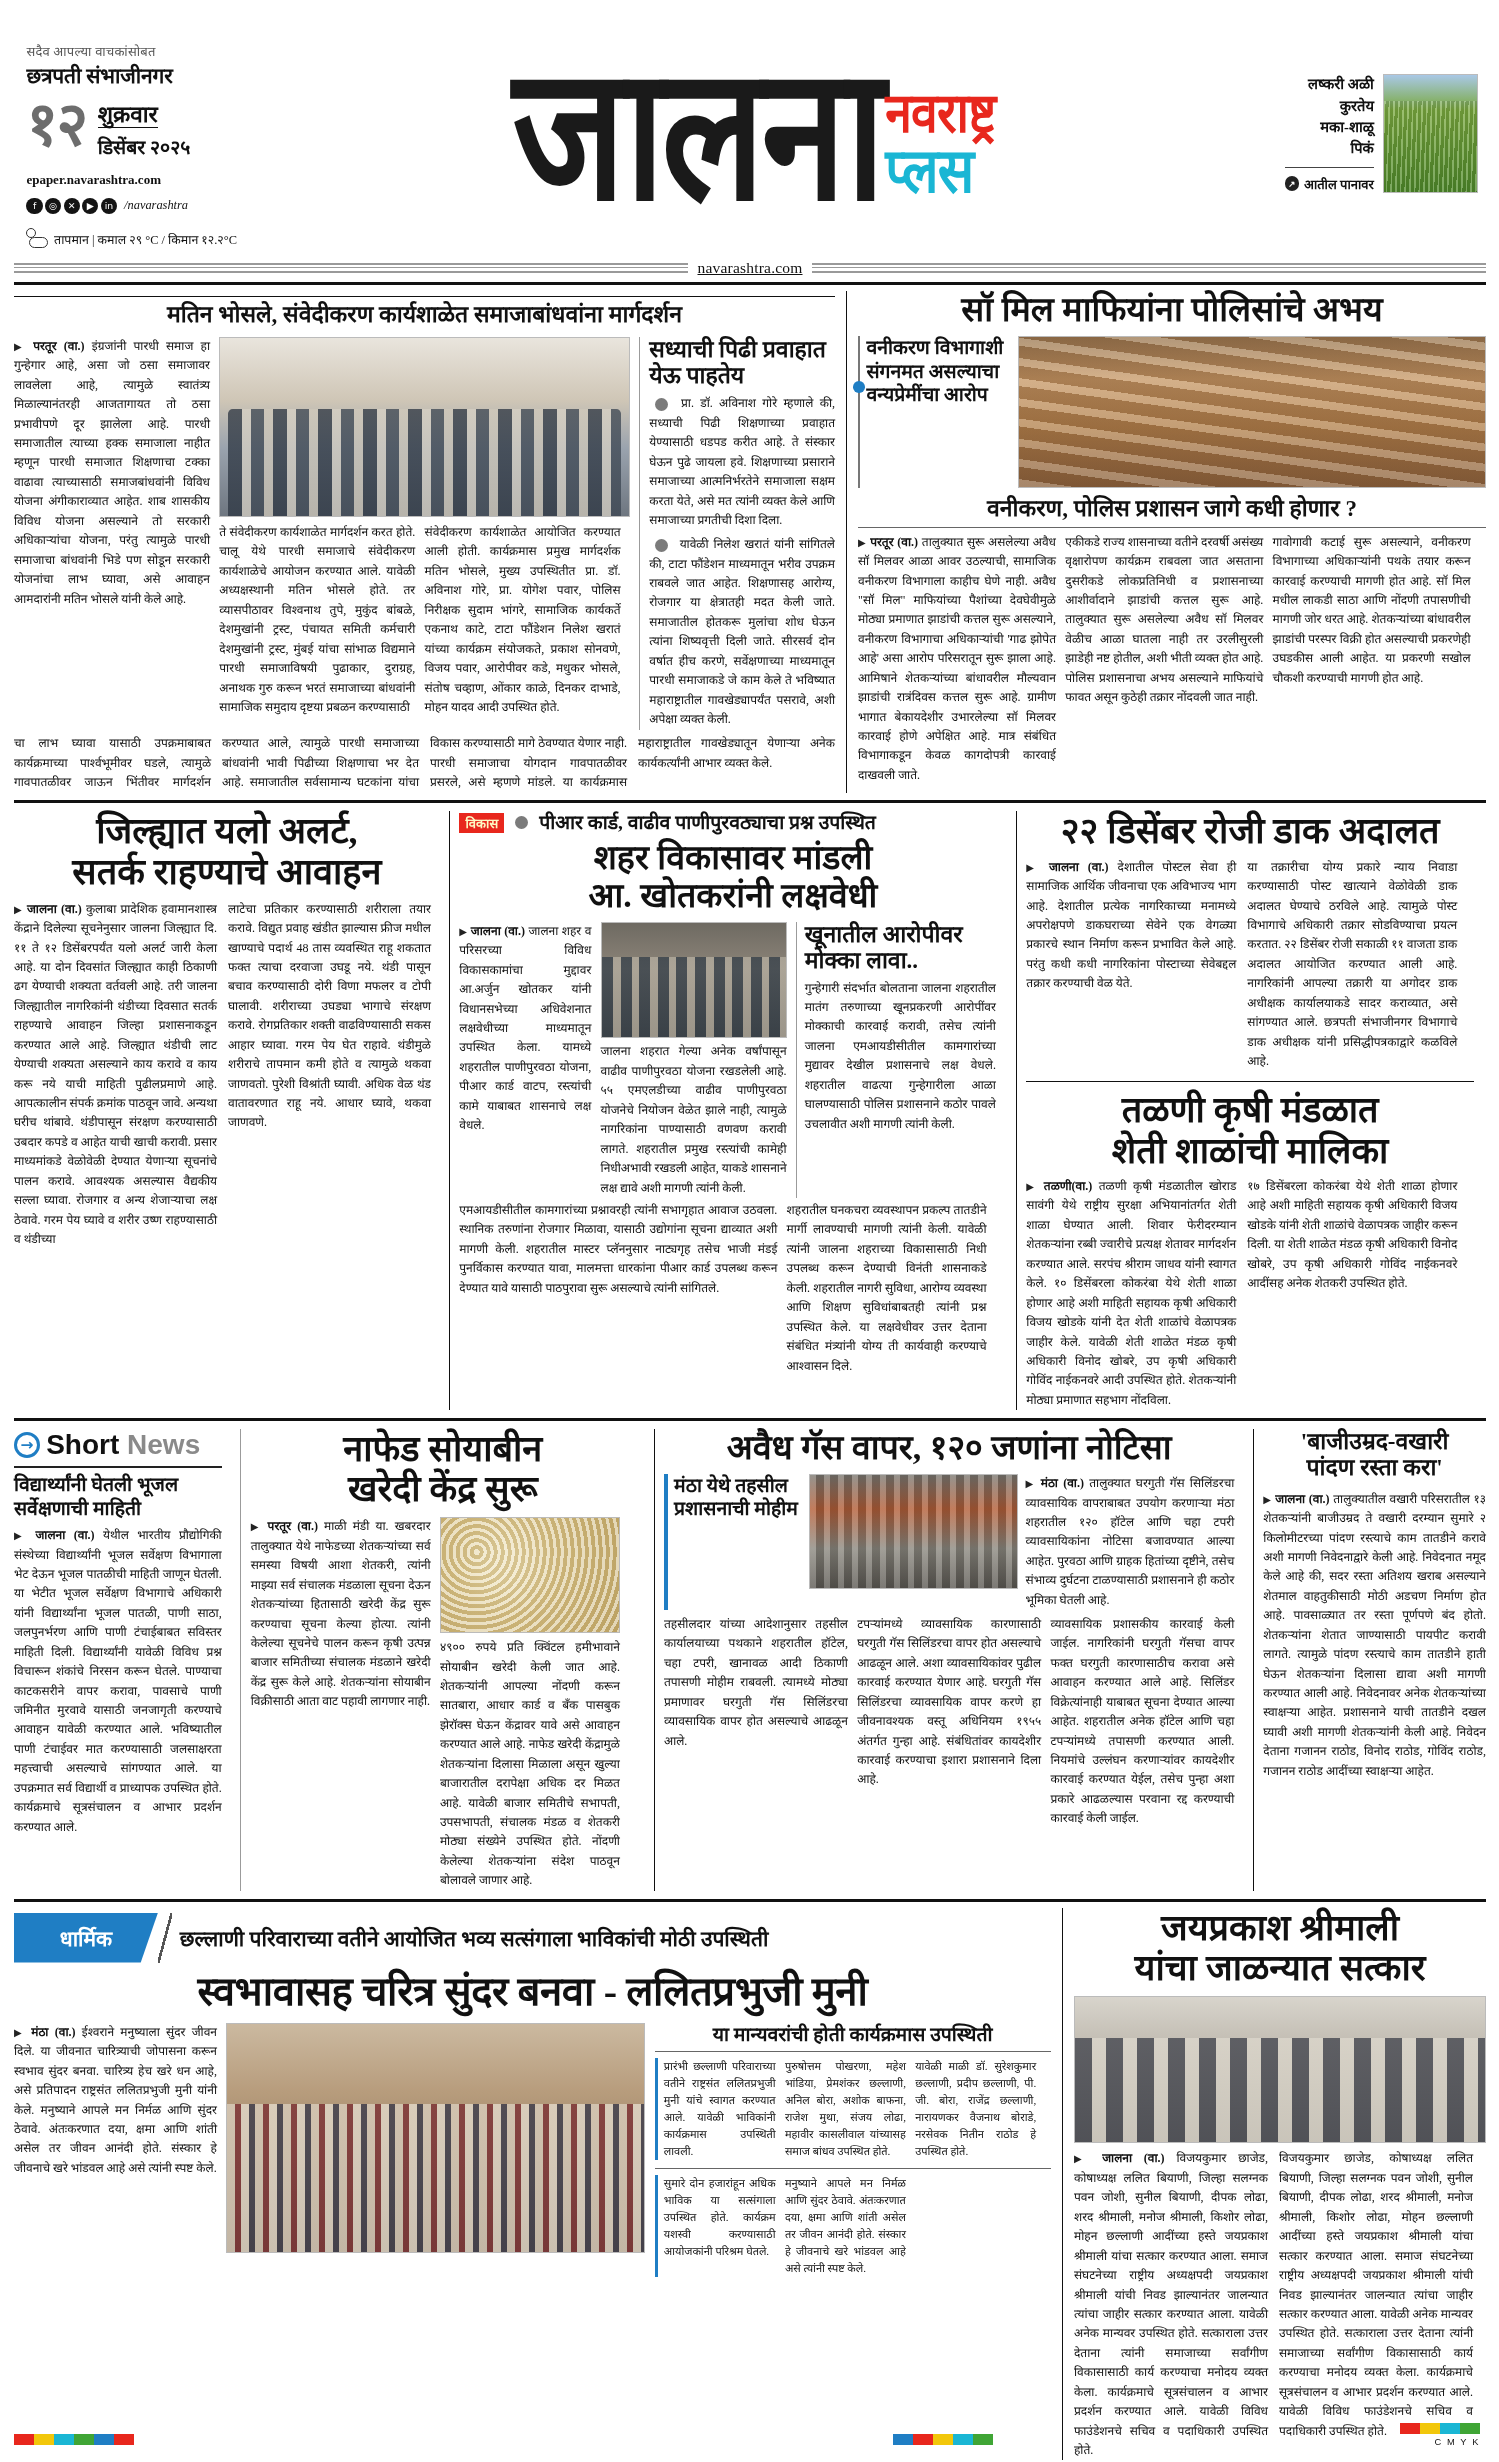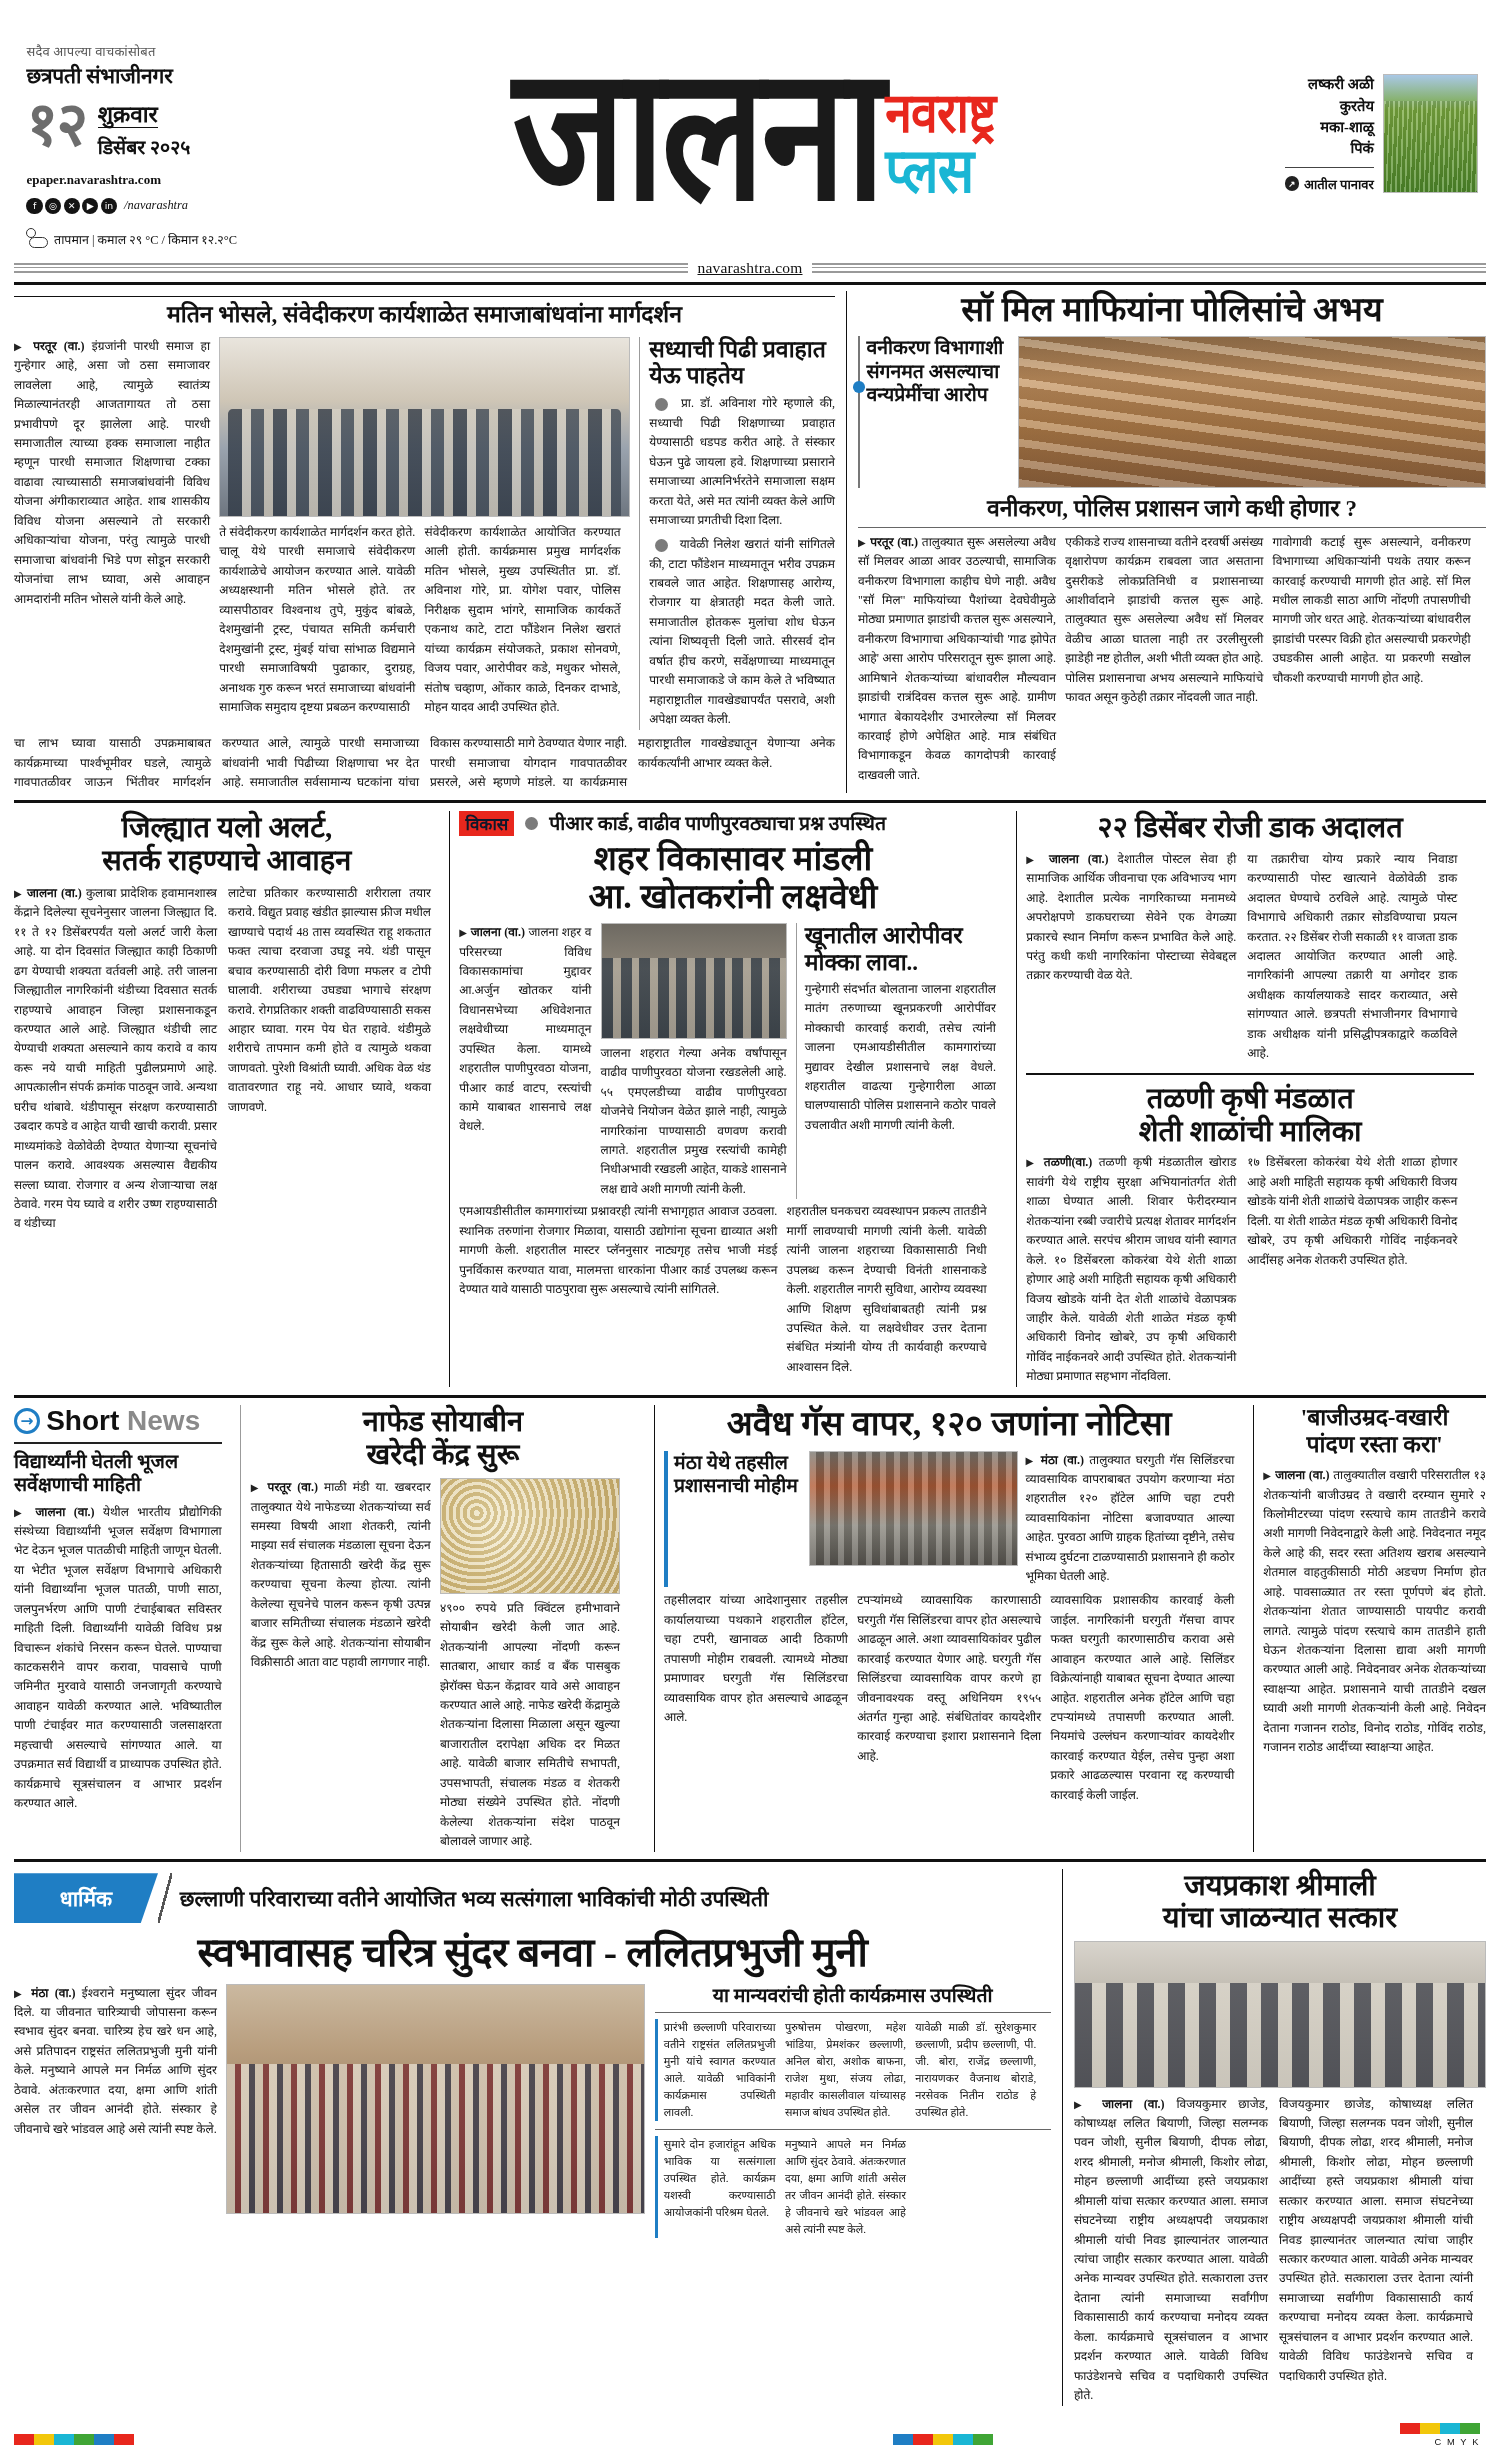--- a/index.html
+++ b/index.html
@@ -57,21 +57,21 @@
   .mast-rule { display:flex; align-items:center; gap:9.3px; margin:3.1px 0 4.7px; }
   .mr-lines { flex:1; height:9.3px;
     background:linear-gradient(#999 0 1.6px, transparent 1.6px 3.9px, #999 3.9px 5.4px, transparent 5.4px 7.8px, #999 7.8px 9.3px); }
   .mr-url { font-size:15.5px; font-family:"Liberation Serif",serif; font-weight:normal; letter-spacing:0.2px;text-decoration:underline;}
 
   .thickline { height:3.1px; background:#111; }
 
   
   .hl-xxl { font-size:40px; font-weight:bold; line-height:1.08; letter-spacing:-0.4px; }
   .hl-xl  { font-size:34px; font-weight:bold; line-height:1.1; }
-  .hl-lg  { font-size:29px; font-weight:bold; line-height:1.12; }
+  .hl-lg  { font-size:36px; font-weight:bold; line-height:1.12; }
   .hl-md  { font-size:23px; font-weight:bold; line-height:1.15; }
   .hl-sm  { font-size:19.4px; font-weight:bold; line-height:1.2; }
   .sub-line { font-size:23px; font-weight:bold; line-height:1.2; }
   .center { text-align:center; }
 
   .body-txt { font-size:12px; line-height:1.62; text-align:justify; }
   .body-txt .lead { font-weight:bold; }
   .cols4 { column-count:4; column-gap:11px; }
   .arrow { color:#222; font-size:10px; }
 
@@ -96,21 +96,21 @@
   .photo.crowd { background:linear-gradient(180deg,#cbb9a0 0%,#b79c7c 30%,#8e7a63 70%,#6a5a48 100%);}
   .photo.crowd::after{content:"";position:absolute;inset:35% 0 0 0;
     background:repeating-linear-gradient(90deg,#d9cdbc 0 7.8px,#7b2f33 7.8px 14px,#e3dacb 14px 22px,#3a3a4a 22px 28px);opacity:.8;}
   .photo.felic { background:linear-gradient(180deg,#d8d4cc 0%,#b9b3a8 45%,#8d8980 100%);}
   .photo.felic::after{content:"";position:absolute;inset:28% 0 0 0;
     background:repeating-linear-gradient(90deg,#3c3f49 0 17px,#ddd8cd 17px 31px);opacity:.75;}
   .photo.field { background:linear-gradient(180deg,#a9c8e6 0%,#7aa93f 30%,#4f8a2a 100%); }
   .rulefull { height:1.6px; background:#111; }
   .ruleThin { height:0.8px; background:#666; }
 
-  .kicker { display:inline-block; background:#e8271d; color:#0f172a; font-size:17px; font-weight:bold; padding:0.8px 6.2px; }
+  .kicker { display:inline-block; background:#e8271d; color:#fef9c3; font-size:13px; font-weight:bold; padding:0.8px 6.2px; }
   .bullet-dot { display:inline-block; width:13px;height:13px;border-radius:50%;background:#7b7b7b; vertical-align:middle; margin:0 6.2px;}
   .blue-dot { display:inline-block; width:11.6px;height:11.6px;border-radius:50%;background:#1f7ec4;}
 
   
   .shortnews-head { display:flex; align-items:center; gap:6.2px; }
   .sn-icon { width:26px;height:26px;border-radius:50%;border:3.1px solid #1f7ec4; position:relative; }
   .sn-icon::after{content:"→"; position:absolute; inset:0; display:flex;align-items:center;justify-content:center;
     color:#1f7ec4; font-size:15.5px; font-weight:bold; font-family:"DejaVu Sans",sans-serif;}
   .sn-title { font-size:28px; font-weight:bold; font-family:"Liberation Sans", sans-serif; }
   .sn-title .grey { color:#8a8a8a; }

